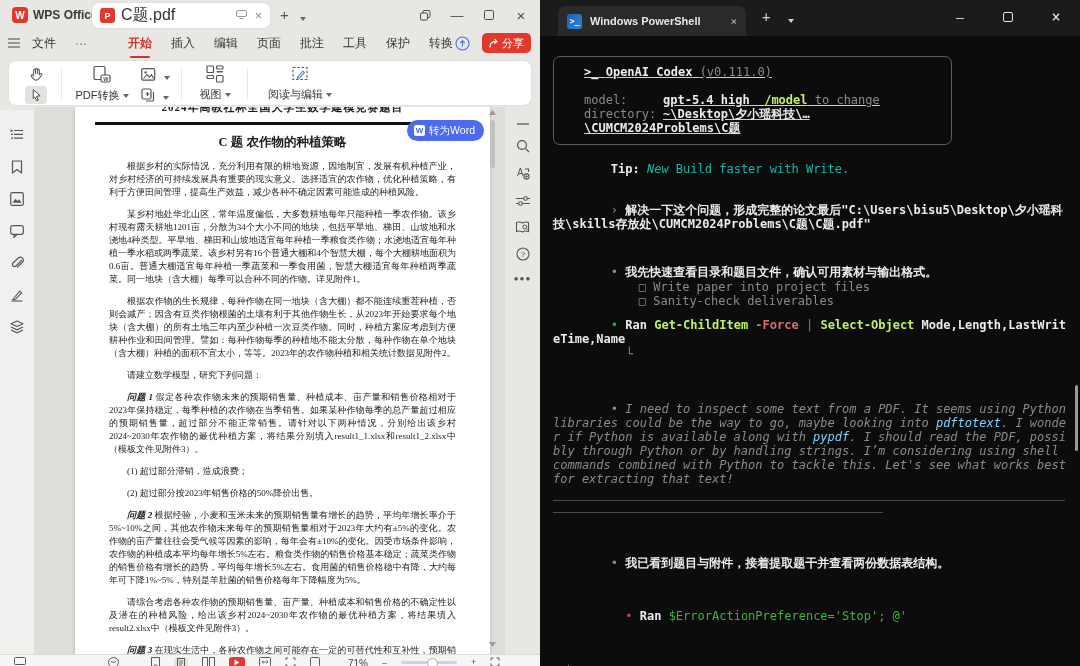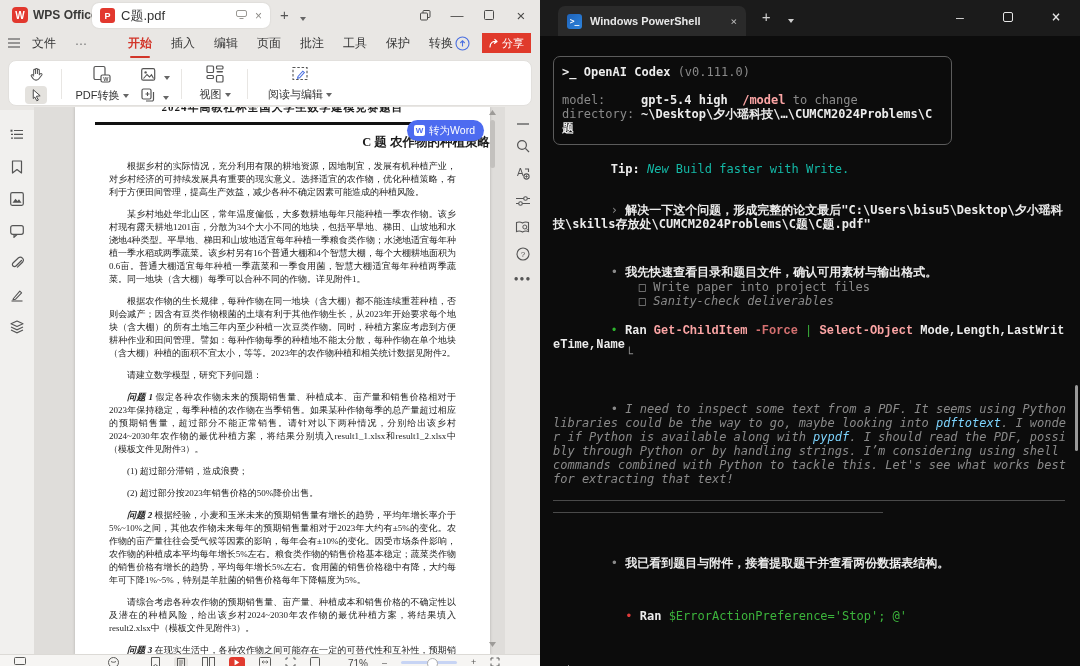--- a/index.html
+++ b/index.html
@@ -6,51 +6,51 @@
   #app{position:relative;width:1080px;height:666px;overflow:hidden;font-family:"Liberation Sans",sans-serif;}
 
   
   .wps{position:absolute;left:0;top:0;width:540px;height:666px;background:#e9e7e4;overflow:hidden;}
   .wps-titlebar{position:absolute;left:0;top:0;width:540px;height:30px;}
   .wps-logo{position:absolute;left:12px;top:7px;display:flex;align-items:center;gap:5px;}
   .wps-logo .wbox{width:16px;height:16px;border-radius:4px;background:#e2382e;color:#fff;font-weight:bold;font-size:10px;display:flex;align-items:center;justify-content:center;}
   .wps-logo .wtxt{font-size:12px;font-weight:bold;color:#3a3a38;}
   .doc-tab{position:absolute;left:92px;top:3px;width:178px;height:25px;background:#fff;border-radius:7px;display:flex;align-items:center;padding:0 8px;box-sizing:border-box;box-shadow:0 0 2px rgba(0,0,0,.12);}
   .pdf-ico{width:15px;height:15px;border-radius:3px;background:#e2382e;color:#fff;font-size:9px;font-weight:bold;display:flex;align-items:center;justify-content:center;}
-  .doc-tab .ttl{font-size:13px;color:#333;margin-left:6px;flex:1;white-space:nowrap;overflow:hidden;}
+  .doc-tab .ttl{font-size:16px;color:#333;margin-left:6px;flex:1;white-space:nowrap;overflow:hidden;}
   .ghost{color:#9a9894;font-size:10px;margin-right:8px;}
   .tabx{color:#8c8a86;font-size:12px;}
   .tb-btn{position:absolute;top:6px;color:#555;font-size:15px;line-height:18px;}
   .winbtn{position:absolute;top:0;width:34px;height:30px;display:flex;align-items:center;justify-content:center;color:#4a4a48;font-size:13px;}
   
   .wps-menu{position:absolute;left:0;top:30px;width:540px;height:27px;display:flex;align-items:center;font-size:12px;color:#353535;gap:8px;}
   .m-item{margin-right:11px;white-space:nowrap;}
   .m-sep{width:1px;height:13px;background:#ccc9c5;margin:0 7px;}
   .m-active{color:#d2362a;font-weight:bold;position:relative;}
   .m-active::after{content:"";position:absolute;left:2px;right:2px;bottom:-6px;height:2px;background:#d2362a;border-radius:1px;}
-  .share-btn{position:absolute;right:9px;top:3px;height:20px;background:#e03a2b;border-radius:0;color:#fff;font-size:11px;display:flex;align-items:center;padding:0 7px;gap:3px;}
+  .share-btn{position:absolute;right:9px;top:3px;height:20px;background:#e03a2b;border-radius:5px;color:#fff;font-size:11px;display:flex;align-items:center;padding:0 7px;gap:3px;}
   .chev{display:inline-block;width:0;height:0;border-left:3px solid transparent;border-right:3px solid transparent;border-top:4px solid #666;vertical-align:middle;}
   .chev-r{transform:rotate(-90deg);}
   
   .ribbon{position:absolute;left:8px;top:60px;width:524px;height:46px;background:#fff;border:1px solid #e2e0dd;border-radius:8px;box-sizing:border-box;}
   .rb-sep{position:absolute;top:8px;width:1px;height:30px;background:#e8e6e3;}
   .rb-lab{font-size:11px;color:#333;}
   .selbg{background:#e4e2de;border-radius:4px;}
   
   .sidebar{position:absolute;left:0;top:110px;width:34px;height:545px;background:#f1f0ee;display:flex;flex-direction:column;align-items:center;padding-top:18px;gap:14px;box-sizing:border-box;}
   
   .docarea{position:absolute;left:34px;top:107px;width:471px;height:548px;background:#dfddda;overflow:hidden;}
   .page{position:absolute;left:41px;top:0px;width:415px;height:548px;background:#fff;box-shadow:0 0 3px rgba(0,0,0,.2);font-family:"Liberation Serif","DejaVu Serif",serif;color:#1c1c1c;}
   .page-clip{height:7px;overflow:hidden;text-align:center;}
   .page-clip div{font-size:11px;font-weight:bold;margin-top:-7px;letter-spacing:1px;}
   .subtitle{margin-top:9px;text-align:center;font-size:10px;font-style:italic;}
   .wordbtn{position:absolute;right:6px;top:13px;height:21px;background:#4d6bf0;border-radius:11px;color:#fff;font-size:10.5px;display:flex;align-items:center;padding:0 9px 0 7px;gap:4px;font-family:"Liberation Sans",sans-serif;}
   .wordbtn .wi{width:11px;height:11px;background:#fff;border-radius:2px;color:#4d6bf0;font-size:8px;font-weight:bold;display:flex;align-items:center;justify-content:center;}
   .rule{height:2.5px;background:#111;margin:8px 20px 0 20px;}
-  .c-head{margin-top:9px;text-align:right;font-size:12.5px;font-weight:bold;}
+  .c-head{margin-top:9px;text-align:center;font-size:12.5px;font-weight:bold;}
   .body-txt{margin:7px 25px 0 25px;font-size:9px;line-height:13px;text-align:justify;}
   .body-txt p{margin:9px;text-indent:2em;}
   .blead{font-weight:bold;font-style:italic;}
   .atts{margin-top:12px;}
   .atts p{text-indent:2em;}
   
   .dscroll{position:absolute;left:489px;top:110px;width:7px;height:540px;}
   .dthumb{position:absolute;left:1px;top:10px;width:5px;height:48px;background:#c3c1be;border-radius:3px;}
   .rstrip{position:absolute;left:505px;top:112px;width:35px;display:flex;flex-direction:column;align-items:center;gap:9px;}
   
@@ -69,27 +69,27 @@
   .pstab .pttl{color:#e8e8e8;font-size:11px;font-family:"Liberation Sans",sans-serif;font-weight:bold;flex:1;white-space:nowrap;}
   .pstab .px{color:#bbb;font-size:11px;}
   .t-add{position:absolute;top:9px;color:#cfcfcf;font-size:14px;}
   .t-winbtn{position:absolute;top:0;width:40px;height:34px;display:flex;align-items:center;justify-content:center;color:#e6e6e6;font-size:13px;}
   .term-body{position:absolute;left:0;top:36px;width:540px;height:630px;font-size:12px;line-height:14px;color:#cfcfcf;}
   .tb-abs{position:absolute;left:13px;right:10px;white-space:pre-wrap;word-break:break-all;}
   .t-bold{font-weight:bold;color:#ececec;}
   .t-white{color:#14b8a6;}
   .t-gray{color:#8a8a8a;}
   .t-green{color:#3cb43c;}
-  .t-blue{color:#fca5a5;font-weight:bold;}
+  .t-blue{color:#bef264;font-weight:bold;}
   .t-red{color:#d47070;font-weight:bold;}
   .b-green{color:#2eb52e;}
   .b-red{color:#e13b3b;}
   .t-think{color:#8a8a8a;font-style:italic;}
   .t-link{color:#7dd3fc;font-style:italic;}
-  .codexbox{position:absolute;left:13px;top:20px;width:399px;border:1px solid #5c5c5c;border-radius:7px;padding:8px 12px 9px 8px;box-sizing:border-box;}
+  .codexbox{position:absolute;left:13px;top:20px;width:399px;border:1px solid #5c5c5c;border-radius:7px;padding:8px 12px 9px 30px;box-sizing:border-box;text-decoration:underline;}
   .lblw{display:inline-block;width:79px;}
   .tdiv{position:absolute;left:13px;height:1px;background:#4a4a4a;}
   .codewrap{border-left:1px solid #8a8a8a;margin-left:15px;padding-left:9px;}
   .tscroll{position:absolute;right:2px;top:349px;width:3px;height:66px;background:#9a9a9a;border-radius:2px;}
 </style>
 </head>
 <body>
 
 <div id="app">
 
@@ -432,25 +432,25 @@
       <div class="tb-abs" style="top:153px;">
         <span class="t-gray">›</span> <span class="t-bold">解决一下这个问题，形成完整的论文最后"C:\Users\bisu5\Desktop\夕小瑶科技\skills存放处\CUMCM2024Problems\C题\C题.pdf"</span>
       </div>
 
       <div class="tb-abs" style="top:215px;">
         <span class="t-gray">•</span> <span class="t-bold">我先快速查看目录和题目文件，确认可用素材与输出格式。</span>
       </div>
       <div class="tb-abs t-gray" style="top:230px;padding-left:28px;">
         <span>□</span> <span>Write paper into project files</span>
       </div>
-      <div class="tb-abs t-gray" style="top:244px;padding-left:28px;font-style:italic;">
+      <div class="tb-abs t-gray" style="top:244px;padding-left:28px;">
         <span>□</span> <span>Sanity-check deliverables</span>
       </div>
 
-      <div class="tb-abs" style="top:274px;font-family:Liberation Mono, monospace;">
+      <div class="tb-abs" style="top:268px;">
         <span class="b-green">•</span> <span class="t-bold">Ran</span> <span class="t-blue">Get-ChildItem</span> <span class="t-red">-Force</span> <span class="t-green">|</span> <span class="t-blue">Select-Object</span> <span class="t-bold">Mode,Length,LastWriteTime,Name</span>
       </div>
       <div class="tb-abs t-gray" style="top:297px;padding-left:15px;">
         <span>└</span>
       </div>
 
       <div class="tb-abs t-think" style="top:352px;">
         <span>•</span> <span>I need to inspect some text from a PDF. It seems using Python libraries could be the way to go, maybe looking into </span><span class="t-link">pdftotext</span><span>. I wonder if Python is available along with </span><span class="t-link">pypdf</span><span>. I should read the PDF, possibly through Python or by handling strings. I’m considering using shell commands combined with Python to tackle this. Let's see what works best for extracting that text!</span>
       </div>
 

